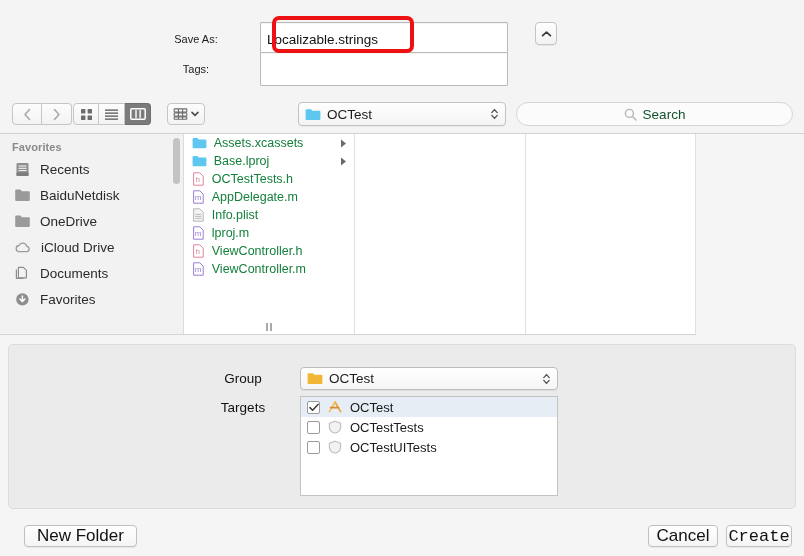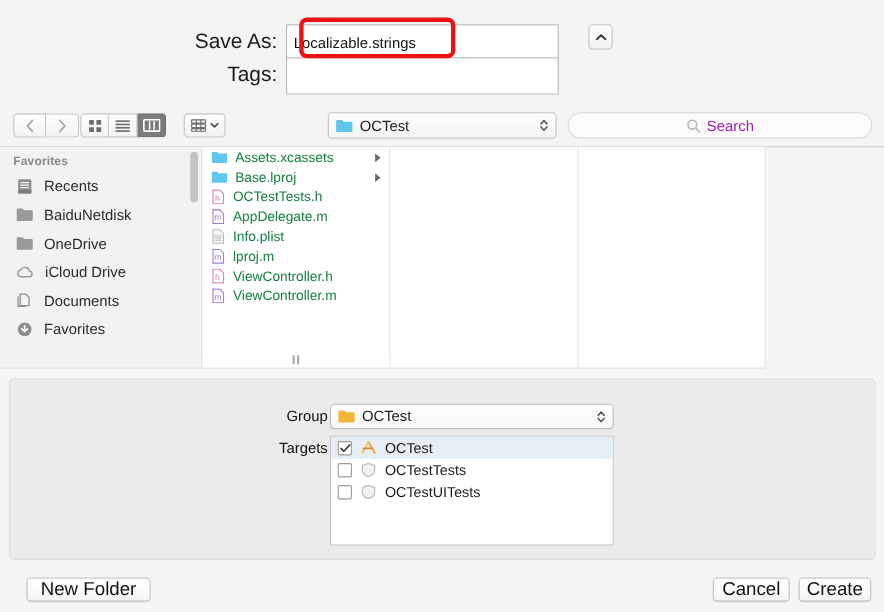--- a/index.html
+++ b/index.html
@@ -18,21 +18,21 @@
     background: #f5f5f5;
   }
 
   
   .top-area {
     position: absolute; left: 0; top: 0; width: 804px; height: 94px;
     background: #f4f4f4;
   }
   .field-row { position: absolute; display: flex; align-items: center; }
   .field-label {
-    font-size: 19px; color: #1a1a1a; text-align: right;
+    font-size: 11px; color: #1a1a1a; text-align: center;
     width: 120px; padding-right: 8px; white-space: nowrap;
   }
   .text-field {
     background: #ffffff;
     border: 1px solid #b9b9b9;
     border-radius: 1px;
     height: 23px;
     padding: 16px 6px;
     display: flex; align-items: center;
     font-size: 13.5px;
@@ -110,21 +110,21 @@
   .stepper { margin-left: auto; display:flex; flex-direction: column; align-items:center; }
 
   .search-field {
     position: absolute; left: 516px; top: 102px;
     width: 277px; height: 24px;
     background: #fbfbfb;
     border: 1px solid #d6d6d6; border-radius: 12px;
     display: flex; align-items: center; justify-content: center;
     gap: 6px;
   }
-  .search-field .ph { color: #a21caf; font-size: 13.5px; }
+  .search-field .ph { color: #14532d; font-size: 13.5px; }
 
   
   .browser {
     position: absolute; left: 0; top: 134px; width: 696px; height: 201px;
     background: #ffffff;
     border-bottom: 1px solid #d4d4d4;
     display: flex;
   }
   .sidebar {
     width: 212px; height: 100%;
@@ -175,21 +175,21 @@
   
   .accessory {
     position: absolute; left: 8px; top: 344px;
     width: 788px; height: 165px;
     background: #ebebeb;
     border: 1px solid #dcdcdc;
     border-radius: 5px;
   }
   .acc-label {
     position: absolute; font-size: 13.5px; color: #111;
-    text-align: right; width: 110px;
+    text-align: center; width: 110px;
   }
   #group-label { left: 188px; top: 371px; }
   #targets-label { left: 188px; top: 400px; }
 
   .group-popup {
     position: absolute; left: 300px; top: 367px;
     width: 258px; height: 23px;
     background: linear-gradient(#ffffff,#f6f6f6);
     border: 1px solid #bdbdbd; border-radius: 4px;
     display: flex; align-items: center; padding: 0 6px;
@@ -224,21 +224,21 @@
   .btn {
     height: 22px; padding: 0 12px;
     background: linear-gradient(#ffffff,#f4f4f4);
     border: 1px solid #c0c0c0; border-radius: 4px;
     font-size: 17px; color: #111;
     display: inline-flex; align-items: center; justify-content: center;
     box-shadow: 0 1px 0 rgba(0,0,0,0.05);
   }
   #new-folder-btn { position: absolute; left: 24px; top: 525px; }
   #cancel-btn { position: absolute; left: 648px; top: 525px; width: 70px; }
-  #create-btn { position: absolute; left: 726px; top: 525px; width: 66px; }
+  #create-btn { position: absolute; left: 726px; top: 525px; width: 66px; font-family: Liberation Mono, monospace; }
 </style>
 </head>
 <body>
 
 <div class="dialog">
 
   <div class="top-area">
 
     <div class="field-row" id="saveas-row">
       <div class="field-label">Save As:</div>

